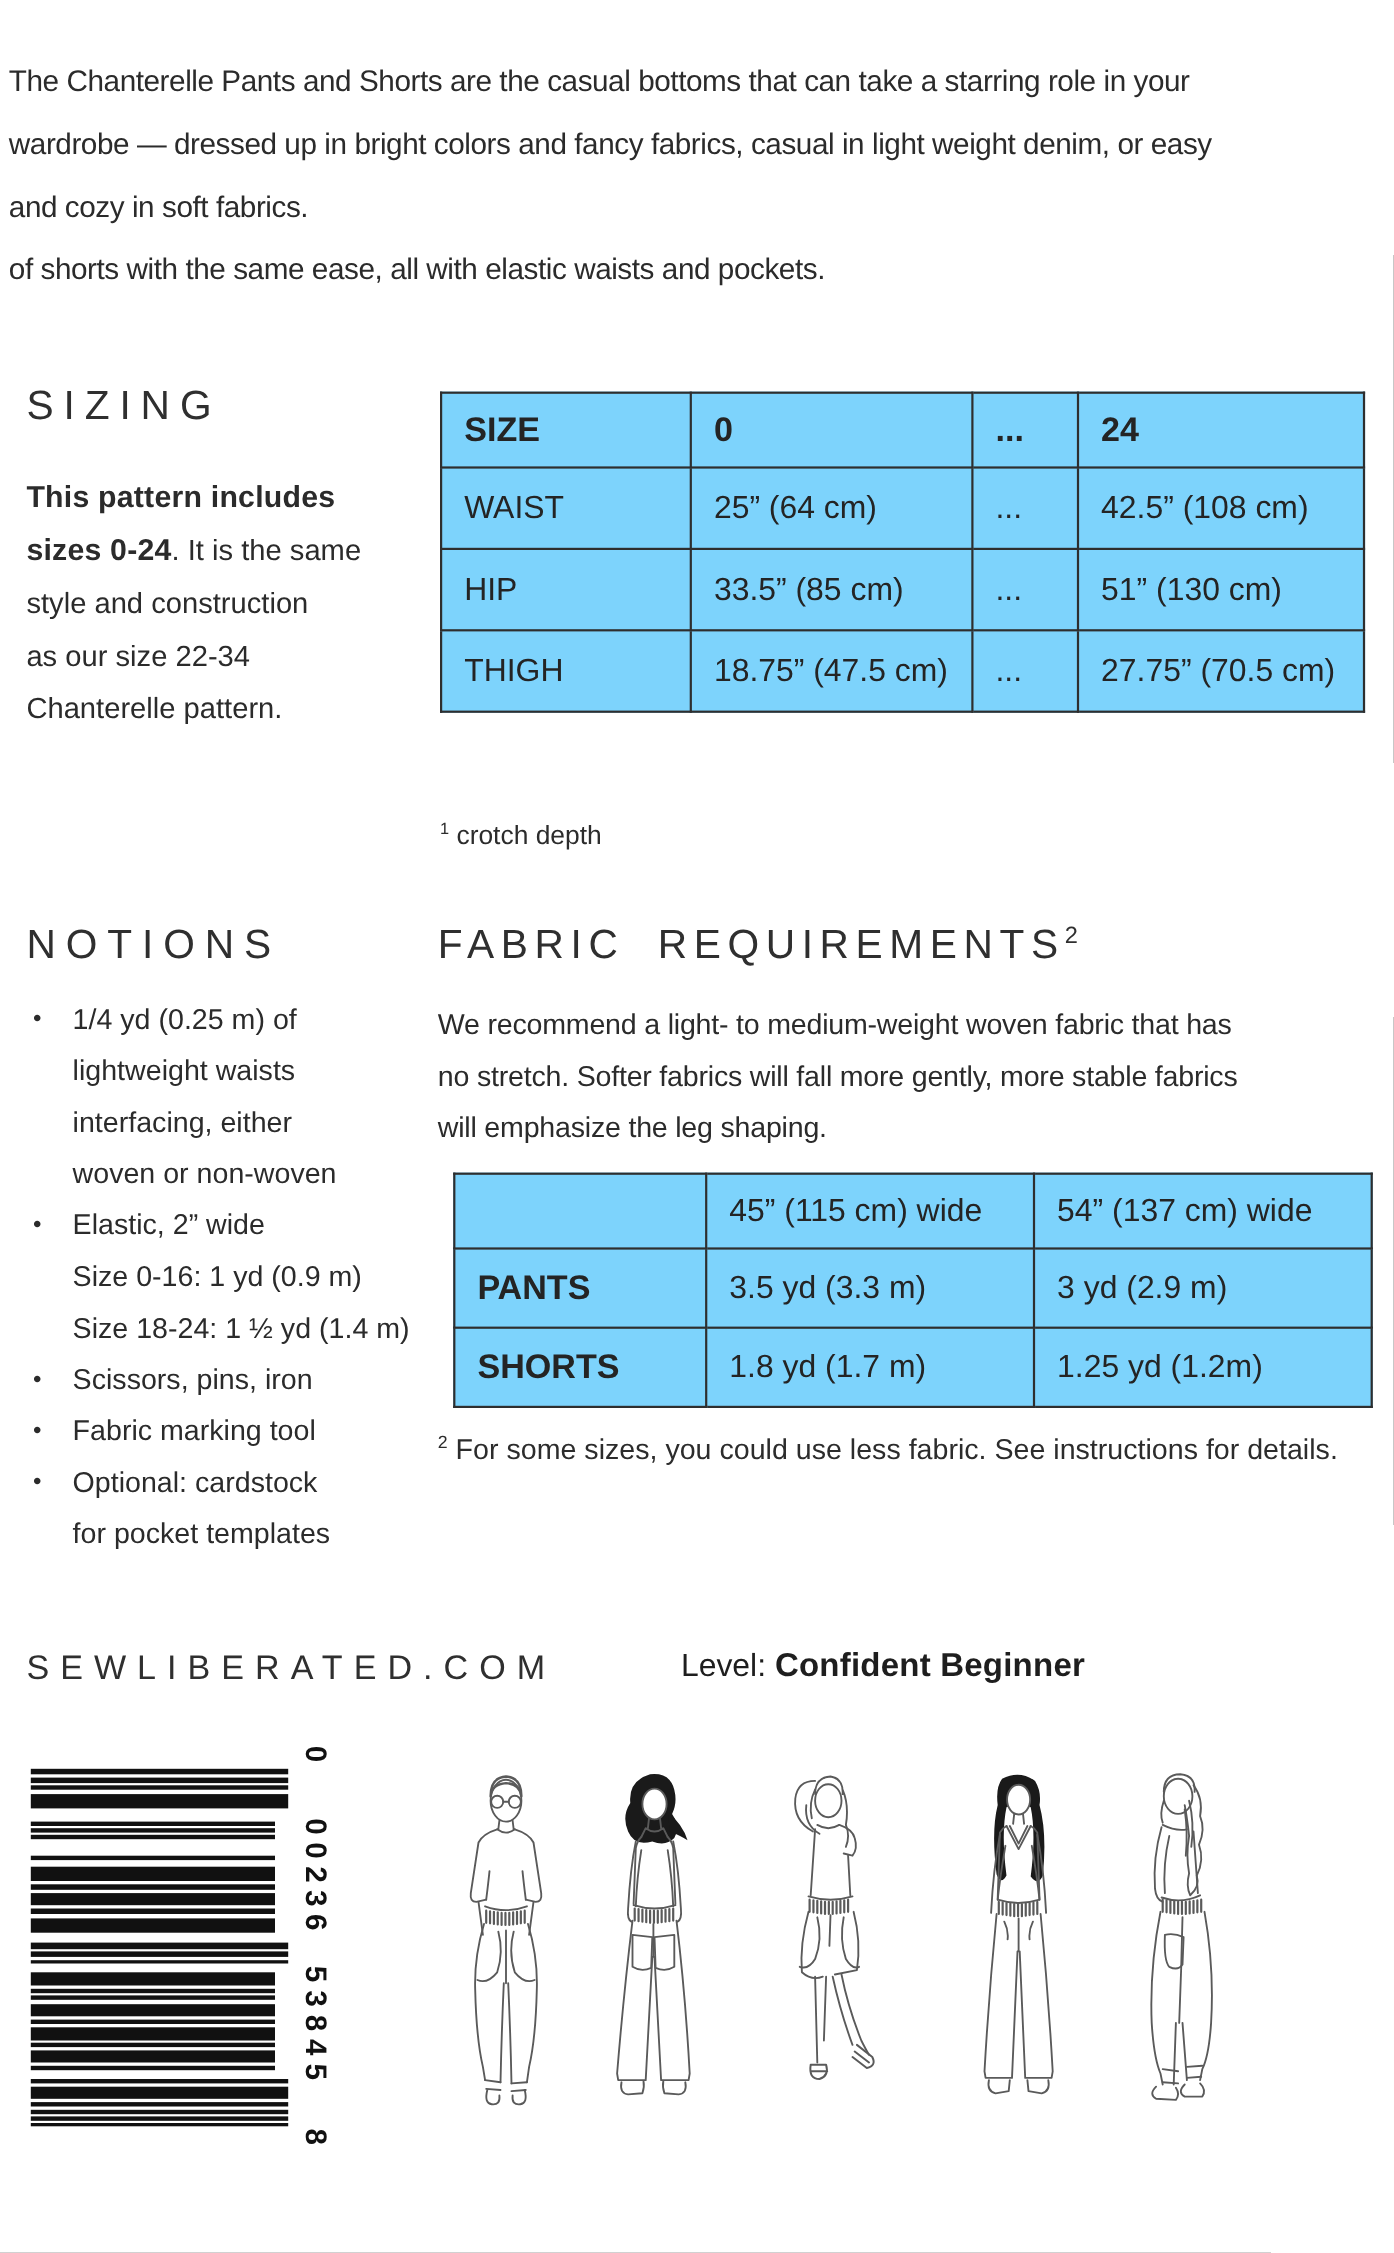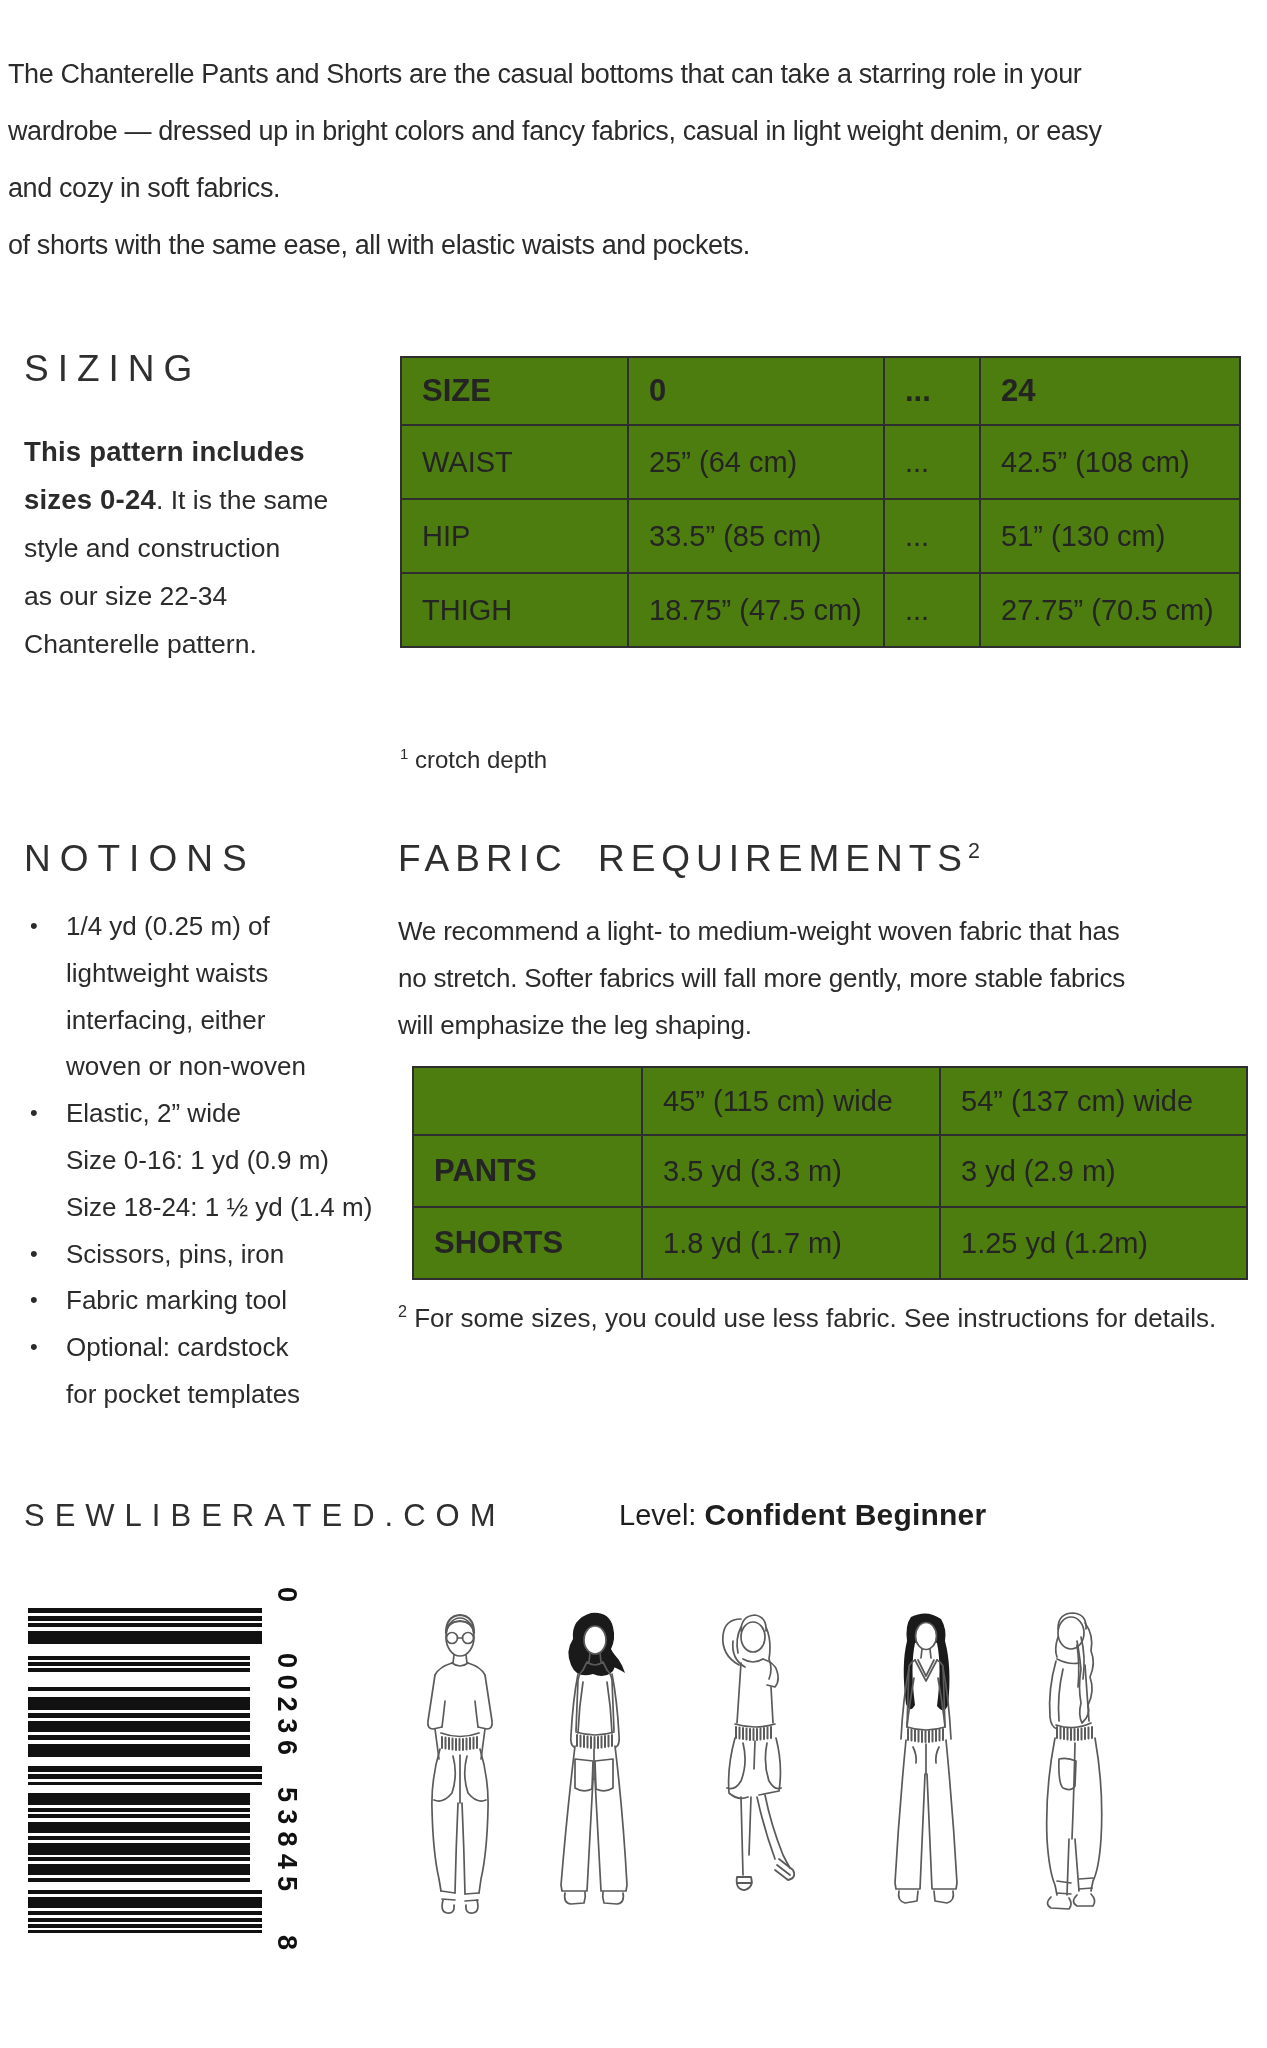--- a/index.html
+++ b/index.html
@@ -15,21 +15,21 @@
 
   
   .big-heading { position:absolute; font-size:37px; font-weight:400; letter-spacing:9px; color:#2f2f2f; white-space:nowrap; }
   .big-heading sup { font-size:58%; letter-spacing:2px; }
 
   
   .sizing-note { position:absolute; left:24px; top:428px; font-size:26.5px; line-height:48px; color:#2b2b2b; }
   .sizing-note b { font-size:27.5px; letter-spacing:0.2px; }
 
   
-  table { border-collapse:collapse; table-layout:fixed; position:absolute; background:#4d7c0f; }
+  table { border-collapse:collapse; table-layout:fixed; position:absolute; background:#7dd3fc; }
   td { border:2px solid #2e2e2e; padding:0 0 0 20px; vertical-align:middle; font-size:29px; color:#242424; white-space:nowrap; overflow:hidden; }
   .size-table { left:400px; top:356px; width:839px; }
   .size-table .hdr td { font-weight:700; font-size:31px; height:66px; }
   .size-table .row td { height:72px; }
   .size-table td sup { font-size:58%; }
   .fab-table { left:412px; top:1066px; width:834px; }
   .fab-table .hdr td { height:66px; font-size:29px; }
   .fab-table .row td { height:70px; }
   .fab-table td.lbl { font-weight:700; font-size:31px;margin-left:33px; }
 

